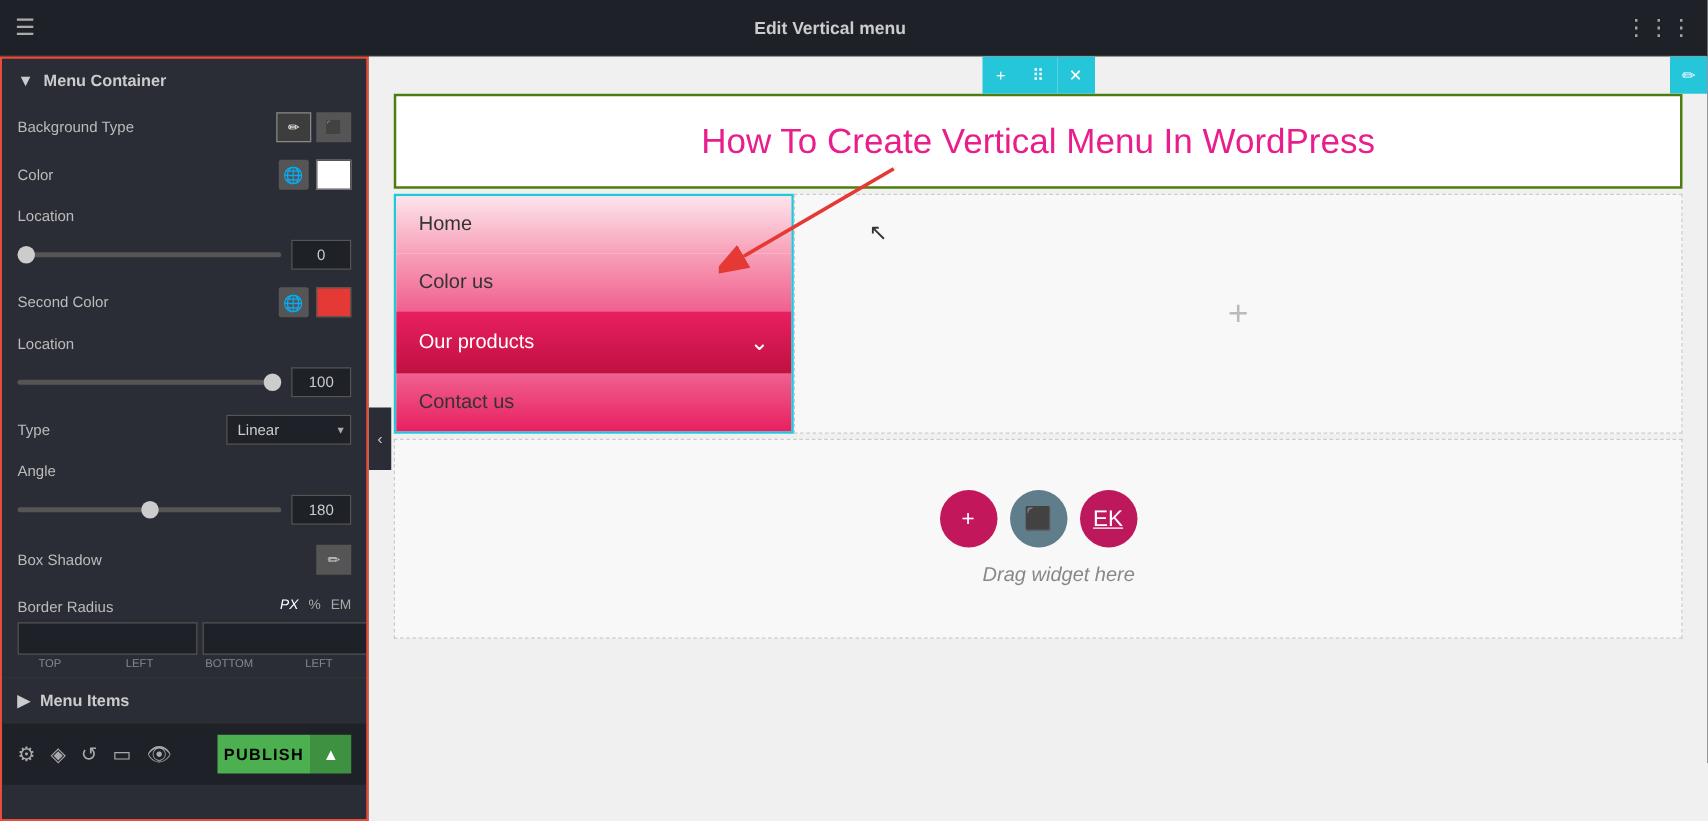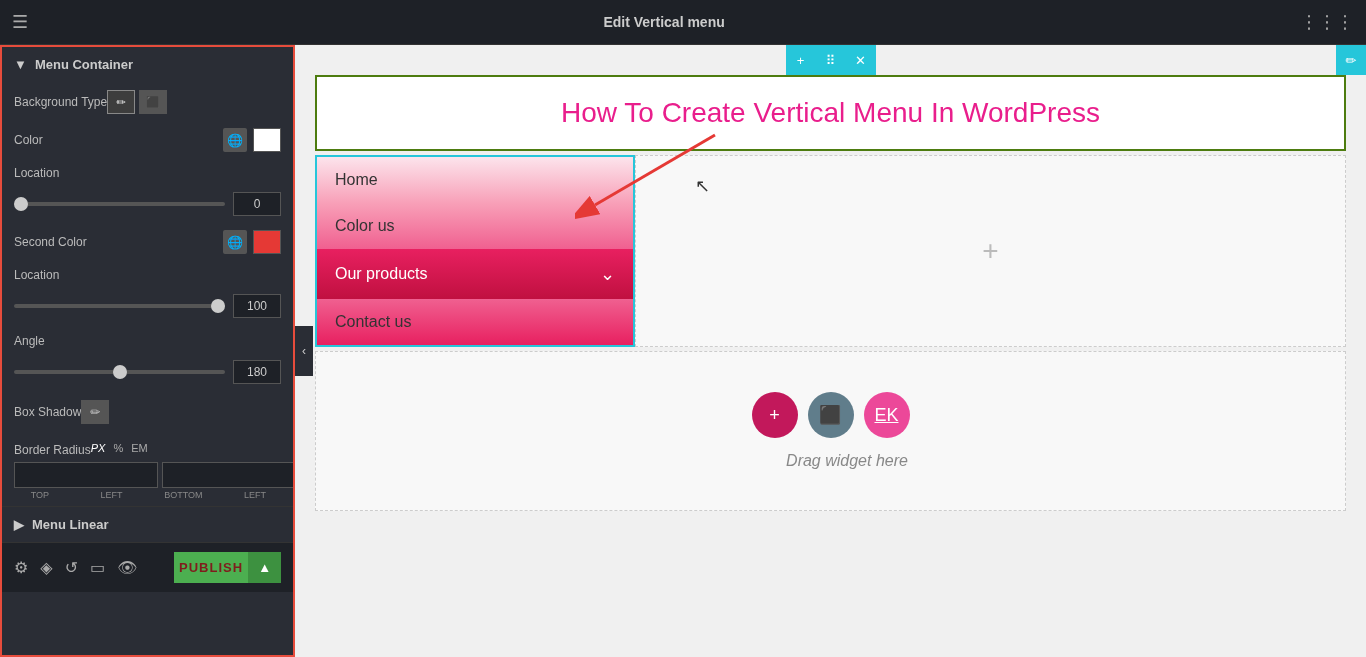--- a/index.html
+++ b/index.html
@@ -55,20 +55,21 @@
       background: #2a2d35;
       color: #ccc;
       font-size: 13px;
       font-weight: 600;
       cursor: pointer;
     }
 
     .control-row {
       display: flex;
       align-items: center;
+      justify-content: space-between;
       padding: 8px 12px;
       color: #bbb;
       font-size: 12px;
     }
 
     .control-label {
       font-size: 12px;
       color: #bbb;
     }
 
@@ -283,21 +284,21 @@
       font-size: 16px;
       cursor: pointer;
     }
     .publish-group {
       margin-left: auto;
       display: flex;
       align-items: center;
     }
     .publish-btn {
       background: #4caf50;
-      color: #7f1d1d;
+      color: #000000;
       border: none;
       padding: 8px 5px;
       font-size: 13px;
       font-weight: 700;
       cursor: pointer;
       letter-spacing: 1px;
     }
     .publish-arrow {
       background: #3d9140;
       color: #fff;
@@ -445,21 +446,21 @@
       border: none;
       cursor: pointer;
       display: flex;
       align-items: center;
       justify-content: center;
       font-size: 18px;
       color: #fff;
     }
     .drag-btn.pink { background: #c2185b; }
     .drag-btn.gray { background: #607d8b; }
-    .drag-btn.darkred { background: #ec4899; text-decoration: underline; }
+    .drag-btn.darkred { background: #be185d; text-decoration: underline; }
 
     .drag-label {
       font-size: 16px;
       color: #888;
       font-style: italic;
       margin-left: 33px;
     }
 
     
     .edit-pen-btn {
@@ -576,20 +577,30 @@
     <div class="control-row">
       <span class="control-label">Location</span>
     </div>
     <div class="slider-row">
       <div class="slider-container">
         <input type="range" class="slider" min="0" max="100" value="100" style="">
         <input type="text" class="value-input" value="100" style="">
       </div>
     </div>
 
+    <div class="type-row">
+      <span class="control-label">Type</span>
+      <div class="select-wrapper">
+        <select class="type-select">
+          <option>Linear</option>
+          <option>Radial</option>
+        </select>
+        <span class="select-arrow">▾</span>
+      </div>
+    </div>
 
     <div class="control-row">
       <span class="control-label">Angle</span>
     </div>
     <div class="slider-row">
       <div class="slider-container">
         <input type="range" class="slider" min="0" max="360" value="180" style="">
         <input type="text" class="value-input" value="180" style="">
       </div>
     </div>
@@ -616,21 +627,21 @@
       <div class="border-labels">
         <span class="border-label">TOP</span>
         <span class="border-label">LEFT</span>
         <span class="border-label">BOTTOM</span>
         <span class="border-label">LEFT</span>
       </div>
     </div>
 
     <div class="menu-items-header">
       <span>▶</span>
-      <span>Menu Linear</span>
+      <span>Menu Items</span>
     </div>
 
     <div class="bottom-toolbar">
       <span class="tool-icon">⚙</span>
       <span class="tool-icon">◈</span>
       <span class="tool-icon">↺</span>
       <span class="tool-icon">▭</span>
       <span class="tool-icon">👁</span>
       <div class="publish-group">
         <button class="publish-btn">PUBLISH</button>

